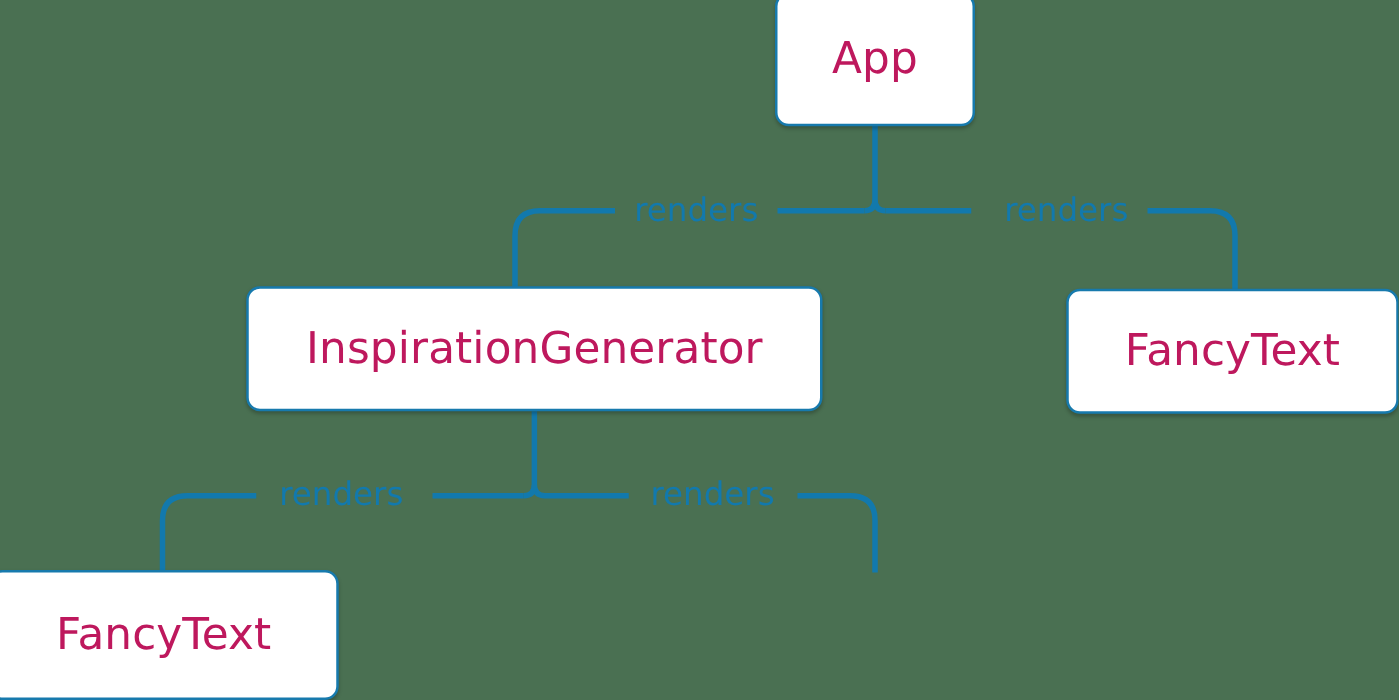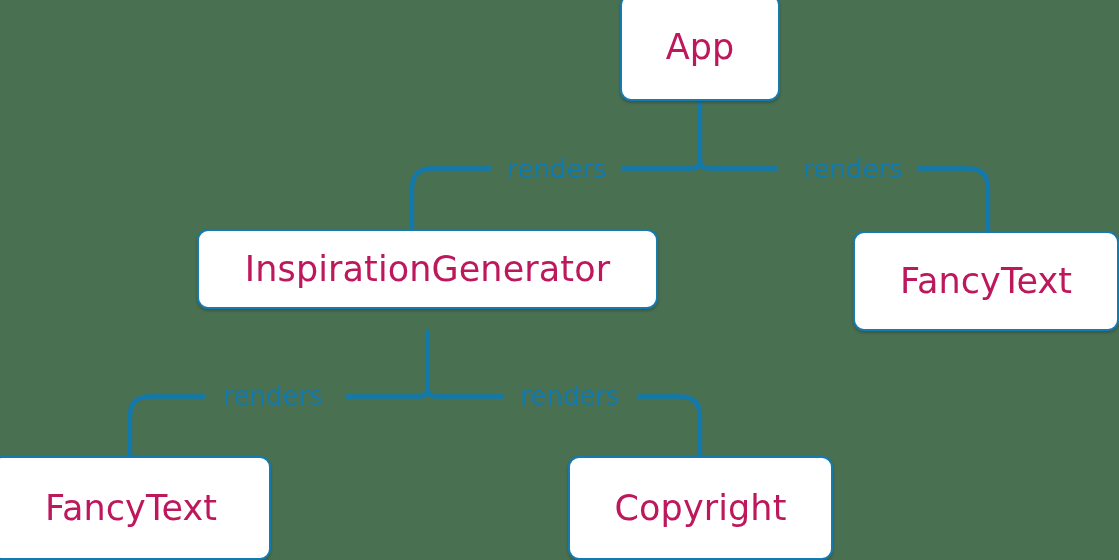--- a/index.html
+++ b/index.html
@@ -82,29 +82,26 @@
 
   <div class="edge-label" style="left:557px; top:169px;">renders</div>
   <div class="edge-label" style="left:853px; top:169px;">renders</div>
   <div class="edge-label" style="left:273px; top:396px;">renders</div>
   <div class="edge-label" style="left:570px; top:396px;">renders</div>
 
   <div class="node" style="left:620px; top:-6px; width:160px; height:107px;">
     <span class="node-label">App</span>
   </div>
 
-  <div class="node" style="left:197px; top:229px; width:461px; height:80px;">
+  <div class="node" style="left:197px; top:229px; width:461px; height:100px;">
     <span class="node-label">InspirationGenerator</span>
   </div>
 
   <div class="node" style="left:853px; top:231px; width:266px; height:100px;">
     <span class="node-label">FancyText</span>
   </div>
 
   <div class="node" style="left:-9px; top:456px; width:280px; height:104px;">
     <span class="node-label">FancyText</span>
   </div>
 
-  <div class="node" style="left:568px; top:456px; width:265px; height:104px;">
-    <span class="node-label">Copyright</span>
-  </div>
 
 </div>
 
 </body></html>

